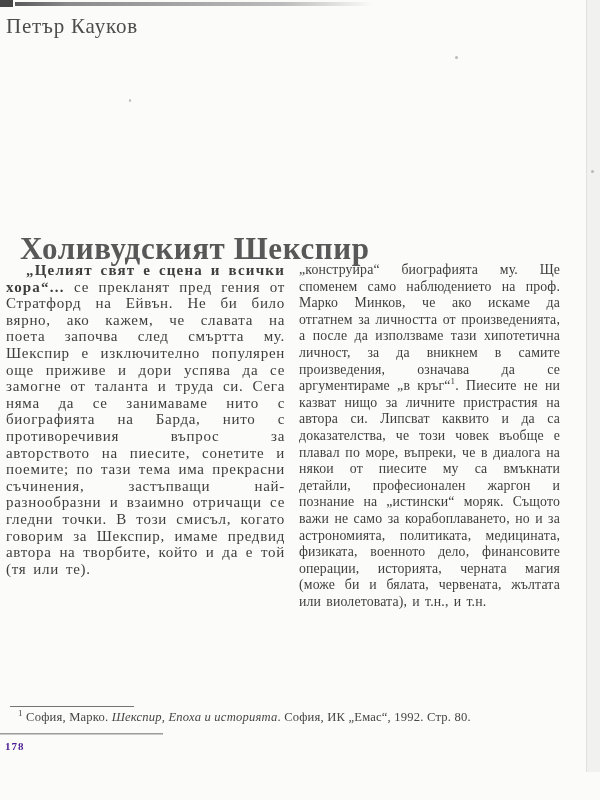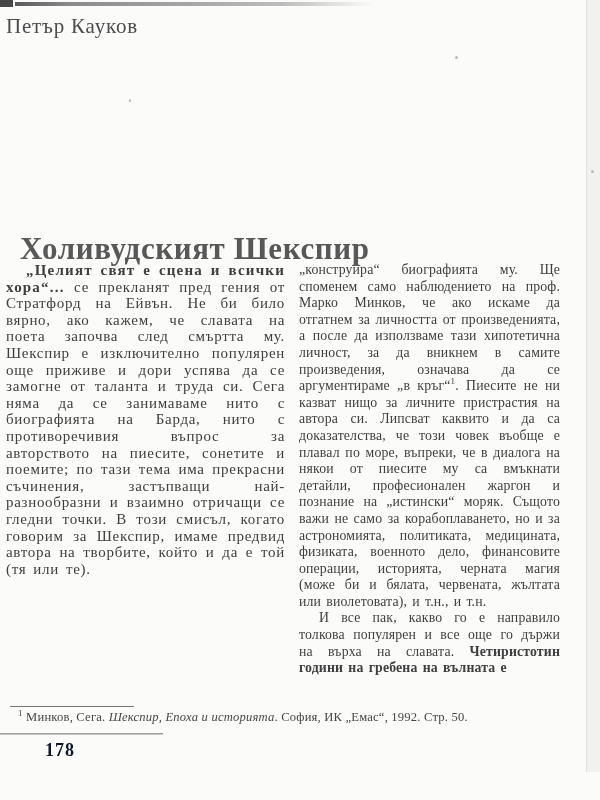--- a/index.html
+++ b/index.html
@@ -78,22 +78,22 @@
   }
   .footnote .italic { font-style: italic; }
   .bottom-rule {
     position: absolute; top: 733px; left: 0;
     width: 163px; height: 1px;
     background: #9c9c9c;
     border-bottom: 1px solid #c9c9c9;
   }
   .page-number {
     position: absolute; top: 740px; left: 5px;
-    font-size: 18px; font-weight: bold;
-    color: #0f172a; letter-spacing: 1px; margin-left: 40px;
+    font-size: 11px; font-weight: bold;
+    color: #4c1d95; letter-spacing: 1px;
   }
 </style>
 </head>
 <body>
 
 <div class="page">
 
   <div class="scan-corner"></div>
   <div class="scan-bar"></div>
   <div class="right-edge"></div>
@@ -106,26 +106,25 @@
   <h1 class="title" style="margin:16px; font-weight:bold;">Холивудският Шекспир</h1>
 
   <div class="columns">
 
     <div class="col col-left">
       <p class="indent"><span class="bold">„Целият свят е сцена и всички хора“...</span><span> се прекланят пред гения от Стратфорд на Ейвън. Не би било вярно, ако кажем, че славата на поета започва след смъртта му. Шекспир е изключително популярен още приживе и дори успява да се замогне от таланта и труда си. Сега няма да се занимаваме нито с биографията на Барда, нито с противоречивия въпрос за авторството на пиесите, сонетите и поемите; по тази тема има прекрасни съчинения, застъпващи най-разнообразни и взаимно отричащи се гледни точки. В този смисъл, когато говорим за Шекспир, имаме предвид автора на творбите, който и да е той (тя или те).</span></p>
     </div>
 
     <div class="col col-right">
       <p><span>„конструира“ биографията му. Ще споменем само наблюдението на проф. Марко Минков, че ако искаме да отгатнем за личността от произведенията, а после да използваме тази хипотетична личност, за да вникнем в самите произведения, означава да се аргументираме „в кръг“</span><sup>1</sup><span>. Пиесите не ни казват нищо за личните пристрастия на автора си. Липсват каквито и да са доказателства, че този човек въобще е плавал по море, въпреки, че в диалога на някои от пиесите му са вмъкнати детайли, професионален жаргон и познание на „истински“ моряк. Същото важи не само за корабоплаването, но и за астрономията, политиката, медицината, физиката, военното дело, финансовите операции, историята, черната магия (може би и бялата, червената, жълтата или виолетовата), и т.н., и т.н.</span></p>
-      <p class="indent"><span>И все пак, какво го е направило толкова популярен и все още го държи на върха на славата. </span><span class="bold">Четиристотин години на гребена на вълната е</span></p>
     </div>
 
   </div>
 
   <div class="footnote-rule"></div>
 
-  <div class="footnote"><sup>1</sup><span> Минков, Сега. </span><span class="italic">Шекспир, Епоха и историята</span><span>. София, ИК „Емас“, 1992. Стр. 50.</span></div>
+  <div class="footnote"><sup>1</sup><span> София, Марко. </span><span class="italic">Шекспир, Епоха и историята</span><span>. София, ИК „Емас“, 1992. Стр. 80.</span></div>
 
   <div class="bottom-rule"></div>
 
   <div class="page-number">178</div>
 
 </div>
 
 </body></html>

